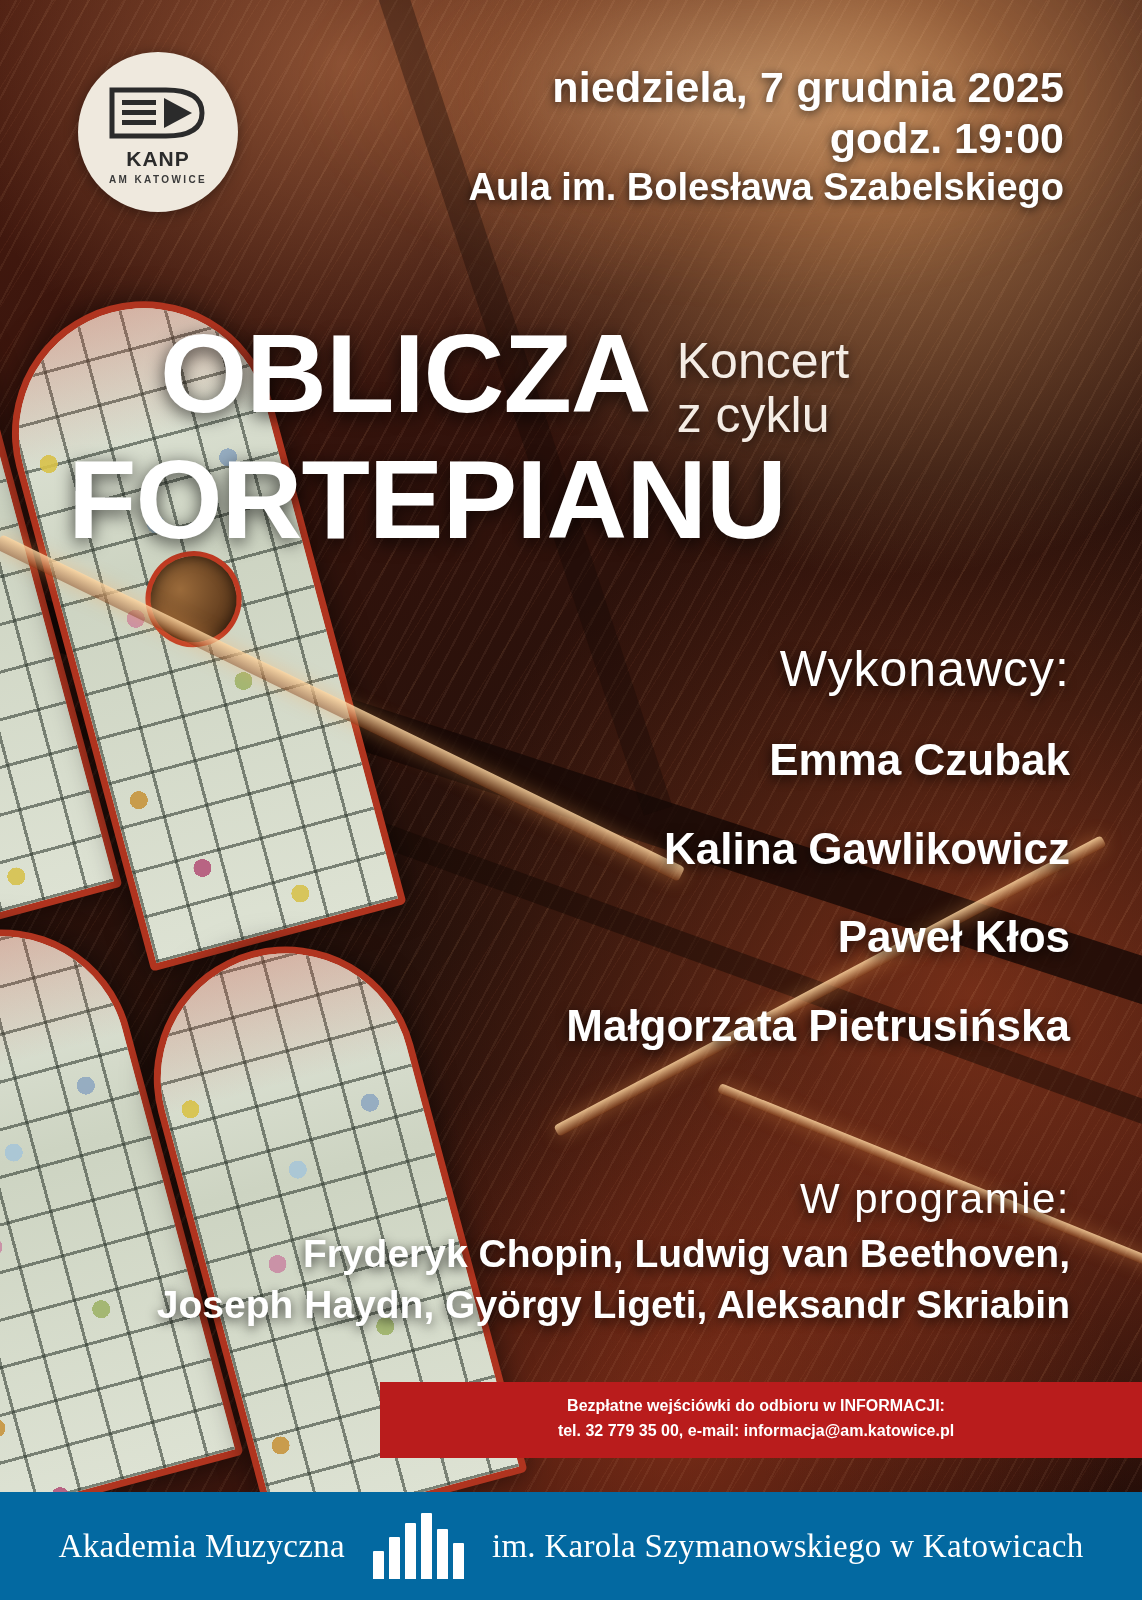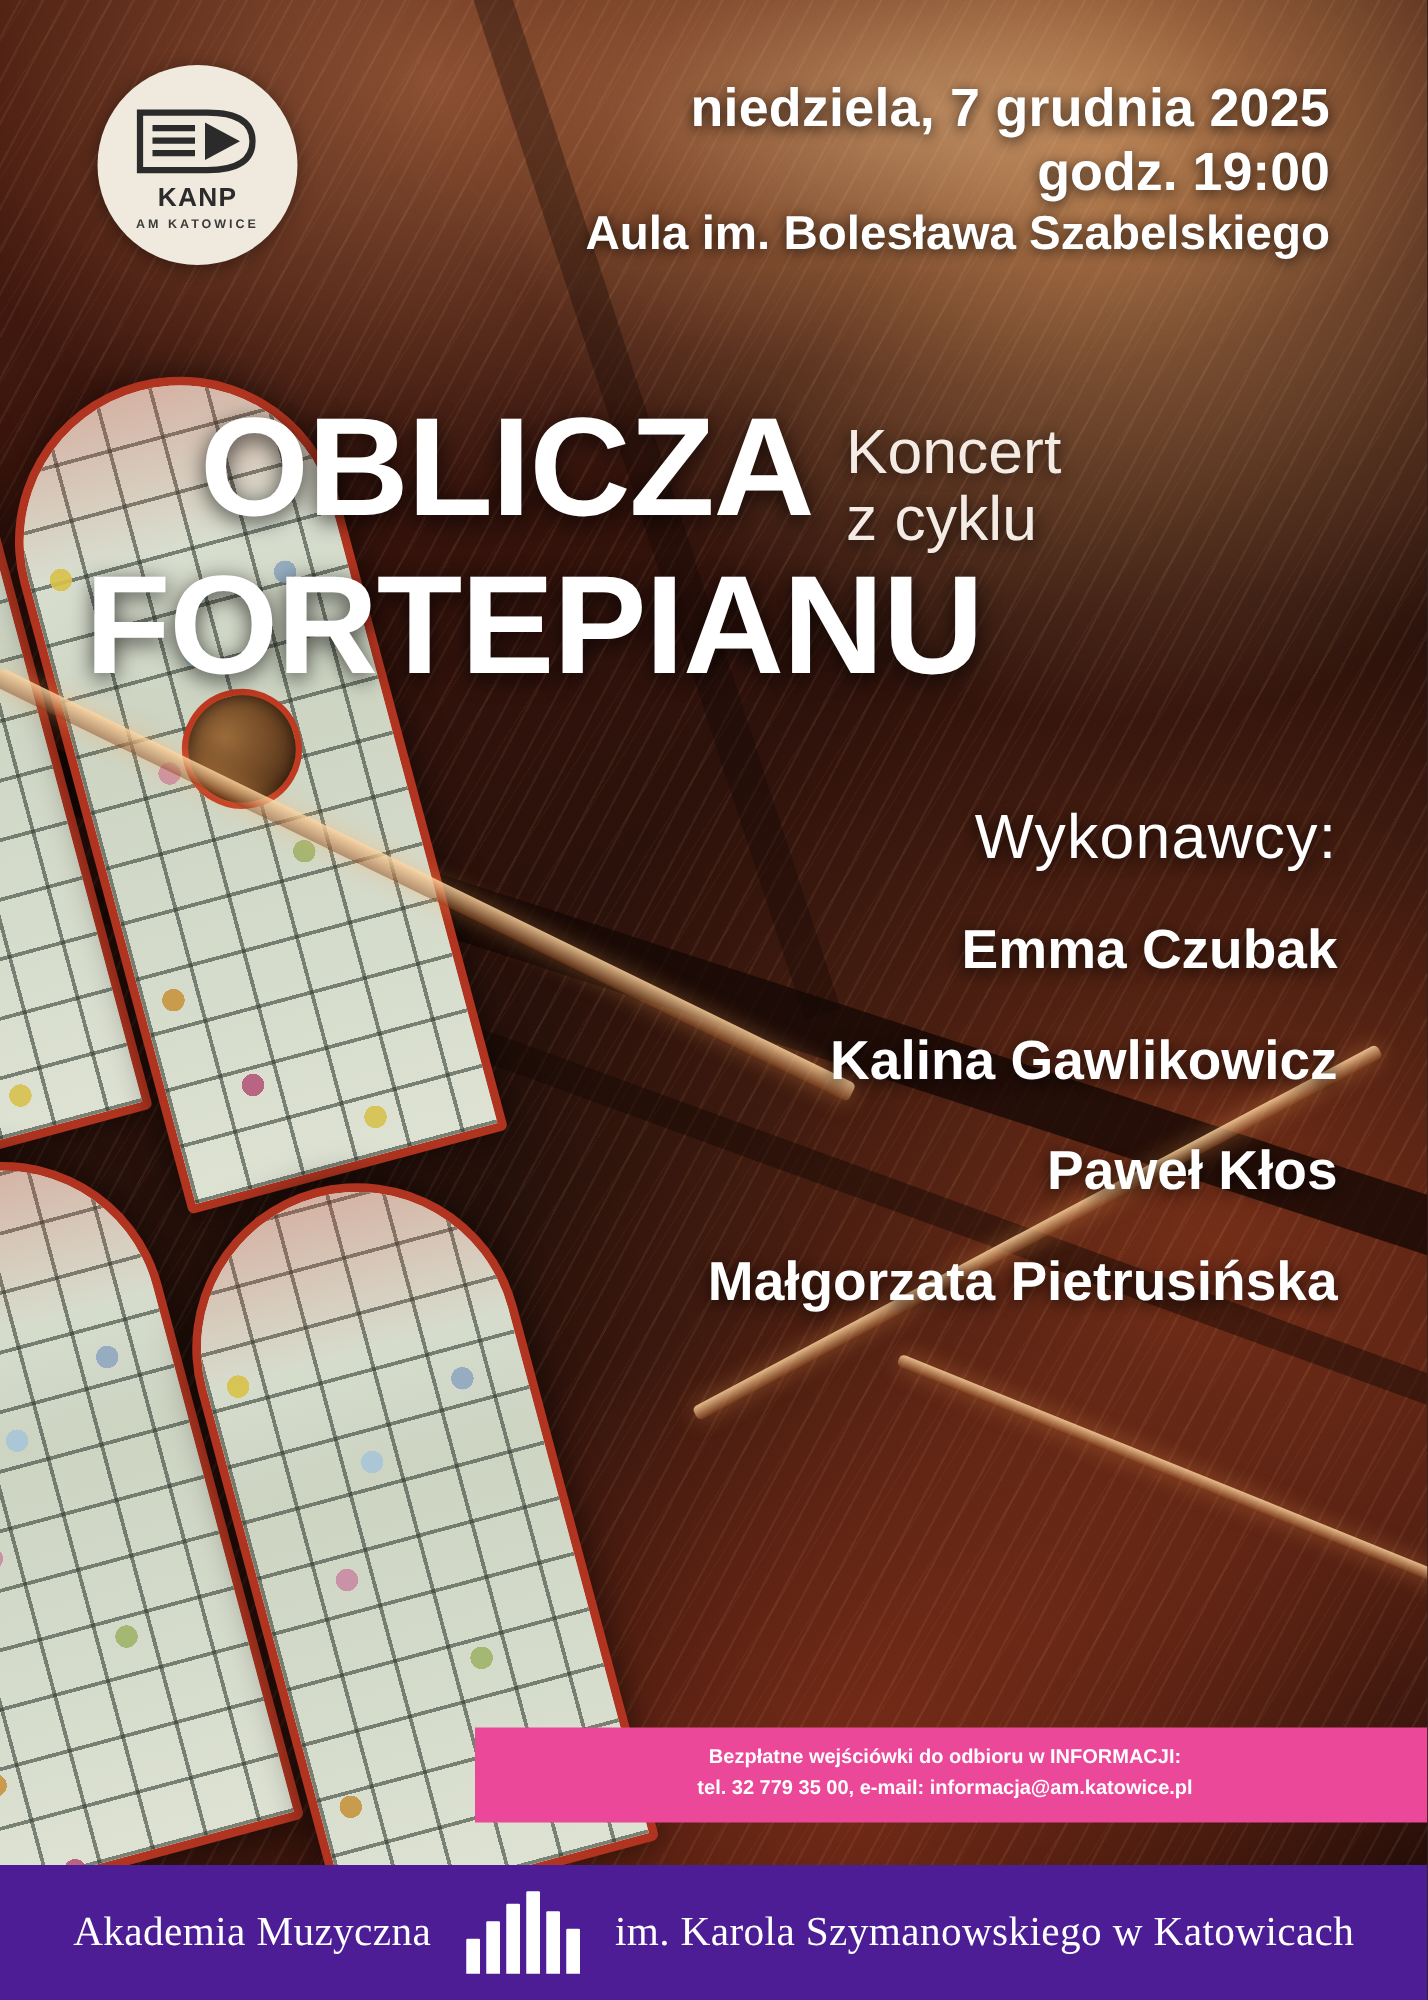--- a/index.html
+++ b/index.html
@@ -227,34 +227,34 @@
     font-weight: 700;
     line-height: 1.3;
   }
 
   
   .info-box {
     position: absolute;
     left: 380px;
     right: 0;
     top: 1382px;
-    background: #ec4899;
+    background: #b91c1c;
     padding: 12px 40px 14px 30px;
     text-align: center;
     font-size: 16px;
     font-weight: 700;
     line-height: 1.55;
   }
 
   
   .footer {
     position: absolute;
     left: 0; right: 0; bottom: 0;
     height: 108px;
-    background: #4c1d95;
+    background: #0369a1;
     display: flex;
     align-items: center;
     justify-content: center;
     gap: 26px;
     font-family: "Liberation Serif", serif;
   }
   .footer-text {
     font-size: 33px;
     letter-spacing: .3px;
     white-space: nowrap;
@@ -343,20 +343,25 @@
   </div>
 
   <div class="performers">
     <div class="perf-label">Wykonawcy:</div>
     <div class="perf-name">Emma Czubak</div>
     <div class="perf-name">Kalina Gawlikowicz</div>
     <div class="perf-name">Paweł Kłos</div>
     <div class="perf-name">Małgorzata Pietrusińska</div>
   </div>
 
+  <div class="programme">
+    <div class="prog-label">W programie:</div>
+    <div class="prog-line">Fryderyk Chopin, Ludwig van Beethoven,</div>
+    <div class="prog-line">Joseph Haydn, György Ligeti, Aleksandr Skriabin</div>
+  </div>
 
   <div class="info-box">
     <div>Bezpłatne wejściówki do odbioru w INFORMACJI:</div>
     <div>tel. 32 779 35 00, e-mail: informacja@am.katowice.pl</div>
   </div>
 
   <div class="footer">
     <div class="footer-text">Akademia Muzyczna</div>
     <div class="footer-mark">
       <i style="height:28px"></i>

